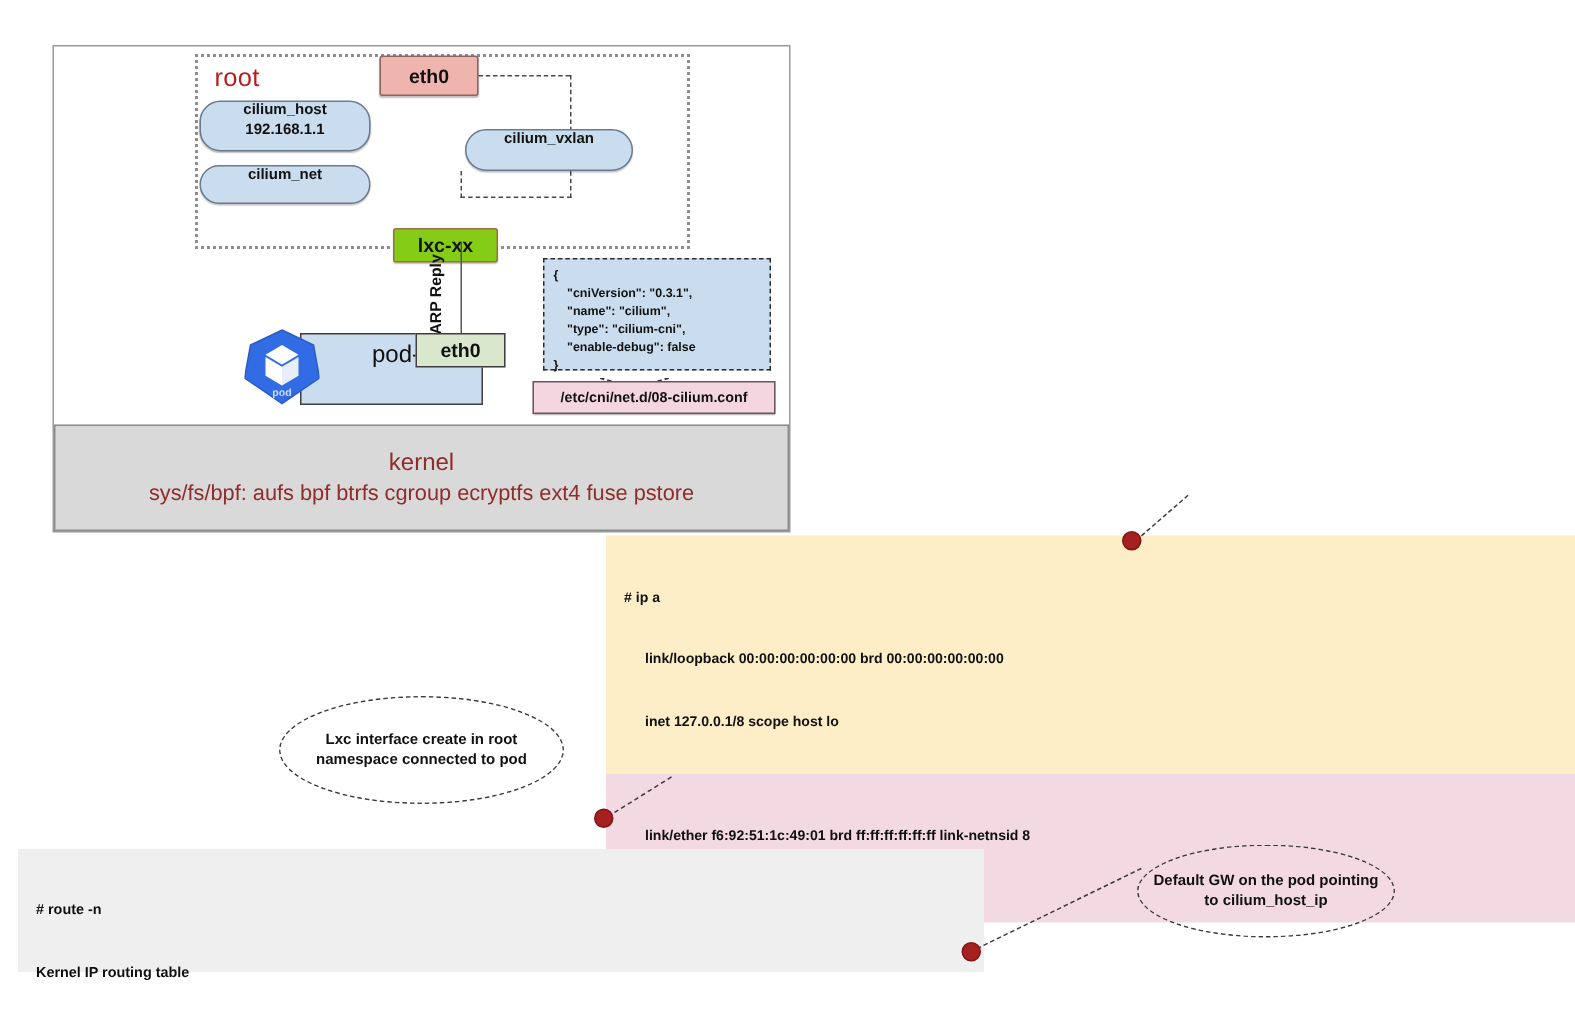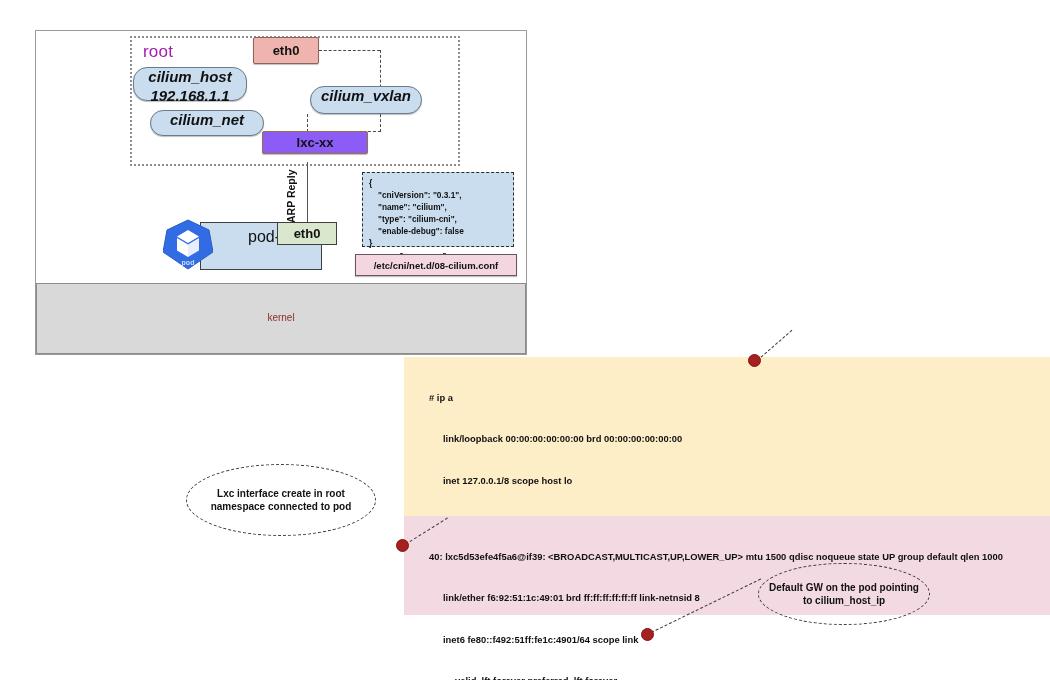--- a/index.html
+++ b/index.html
@@ -27,54 +27,53 @@
     border: 1px solid #9a9a9a;
     background: #ffffff;
   }
   #root-ns {
     left: 130px; top: 36px; width: 330px; height: 130px;
     border: 2px dotted #8d8d8d;
     background: transparent;
   }
   #root-label {
     left: 143px; top: 42px;
-    font-size: 17px; color: #a21caf; letter-spacing: .2px;
+    font-size: 17px; color: #b91c1c; letter-spacing: .2px;
   }
 
   
   .pill {
     border: 1.5px solid #6b7a8f;
     background: #c9ddee;
     border-radius: 14px;
     display: flex; flex-direction: column;
     align-items: center; justify-content: flex-start;
-    font-size: 15px; font-weight: bold; color: #111;
+    font-size: 10px; font-weight: bold; color: #111;
     line-height: 1.25;
     box-shadow: 0 1px 1px rgba(0,0,0,.25);
-    font-style: italic;
   }
   #cilium-host { left: 133px; top: 67px; width: 114px; height: 34px; }
-  #cilium-net  { left: 133px; top: 110px; width: 114px; height: 26px; margin-left: 17px; }
+  #cilium-net  { left: 133px; top: 110px; width: 114px; height: 26px; }
   #cilium-vxlan{ left: 310px; top: 86px; width: 112px; height: 28px; }
 
   
   .rectnode {
     border: 1.5px solid #8a5d56;
     border-radius: 2px;
     display: flex; align-items: center; justify-content: center;
     font-size: 13px; font-weight: bold; color: #111;
     box-shadow: 0 1px 1px rgba(0,0,0,.25);
   }
   #eth0-root {
     left: 253px; top: 37px; width: 66px; height: 27px;
     background: #efb4ae; border-color: #8a6560;
   }
   #lxc-xx {
-    left: 262px; top: 131px; width: 106px; height: 23px;
-    background: #8b5cf6; border-color: #9a7042;
+    left: 262px; top: 152px; width: 70px; height: 23px;
+    background: #84cc16; border-color: #9a7042;
   }
 
   
   .dash-h, .dash-v { background: transparent; }
   .dash-h { border-top: 1.7px dashed #4a4a4a; height: 0; }
   .dash-v { border-left: 1.7px dashed #4a4a4a; width: 0; }
   #d1 { left: 319px; top: 50px; width: 61px; }          
   #d2 { left: 380px; top: 50px; height: 82px; }          
   #d3 { left: 307px; top: 131px; width: 74px; }          
   #d4 { left: 307px; top: 114px; height: 18px; }         
@@ -133,29 +132,29 @@
   #cni-connector { left: 400px; top: 247px; width: 46px; height: 8px; }
 
   
   #kernel-strip {
     left: 36px; top: 283px; width: 490px; height: 71px;
     background: #d9d9d9; border: 1px solid #8c8c8c;
     display: flex; flex-direction: column;
     align-items: center; justify-content: center;
     color: #8f2c2c;
   }
-  #kernel-title { font-size: 10px; margin-bottom: 3px; }
+  #kernel-title { font-size: 16px; margin-bottom: 3px; }
   #kernel-mounts { font-size: 14.5px; white-space: nowrap; }
 
   
   .term {
     font-family: "Liberation Sans", sans-serif;
     font-size: 9.4px; font-weight: bold; color: #101010;
     line-height: 1.47;
-    padding: 6px 8px 7px 25px;
+    padding: 6px 8px 7px 12px;
     white-space: pre-wrap;
   }
   #ip-a-box {
     left: 404px; top: 357px; width: 646px; height: 159px;
     background: #fdeec8;
   }
   #lxc-box {
     left: 404px; top: 516px; width: 646px; height: 99px;
     background: #f2d9e2;
   }
@@ -261,40 +260,45 @@
   <div class="abs" id="cni-connector">
     <svg width="46" height="8" viewBox="0 0 46 8">
       <path d="M0,0 L23,7 L46,0" fill="none" stroke="#3a3a3a" stroke-width="1.4" stroke-dasharray="3,2"></path>
     </svg>
   </div>
 
   <div class="abs" id="cni-file">/etc/cni/net.d/08-cilium.conf</div>
 
   <div class="abs" id="kernel-strip">
     <div id="kernel-title">kernel</div>
+    <div id="kernel-mounts">sys/fs/bpf: aufs  bpf  btrfs  cgroup  ecryptfs  ext4  fuse  pstore</div>
   </div>
 
   <div class="abs term" id="ip-a-box">
     <span class="ln"># ip a</span>
     <span class="ind1">link/loopback 00:00:00:00:00:00 brd 00:00:00:00:00:00</span>
     <span class="ind1">inet 127.0.0.1/8 scope host lo</span>
     <span class="ind2">valid_lft forever preferred_lft forever</span>
     <span class="ln">39: eth0@if40: &lt;BROADCAST,MULTICAST,UP,LOWER_UP&gt; mtu 1500 qdisc noqueue state UP group default</span>
     <span class="ind1">link/ether 2e:97:25:dd:81:d9 brd ff:ff:ff:ff:ff:ff</span>
     
     
   </div>
 
   <div class="abs term" id="lxc-box">
-    <span class="ln">40: lxc5d53efe4f5a6@if39: &lt;BROADCAST,MULTICAST,UP,LOWER_UP&gt; mtu 1500 qdisc noqueue state UP group default qlen 1000</span>
     <span class="ind1">link/ether f6:92:51:1c:49:01 brd ff:ff:ff:ff:ff:ff link-netnsid 8</span>
     <span class="ind1">inet6 fe80::f492:51ff:fe1c:4901/64 scope link</span>
     <span class="ind2">valid_lft forever preferred_lft forever</span>
   </div>
 
+  <div class="abs term" id="route-box">
+    <span class="ln"># route -n</span>
+    <span class="ln">Kernel IP routing table</span>
+    
+  </div>
 
   <div class="abs leader" id="leader-1"></div>
   <div class="abs dot" id="dot-1"></div>
 
   <div class="abs callout" id="callout-lxc">Lxc interface create in root namespace connected to pod</div>
   <div class="abs leader" id="leader-2"></div>
   <div class="abs dot" id="dot-2"></div>
 
   <div class="abs callout" id="callout-gw">Default GW on the pod pointing to cilium_host_ip</div>
   <div class="abs leader" id="leader-3"></div>

